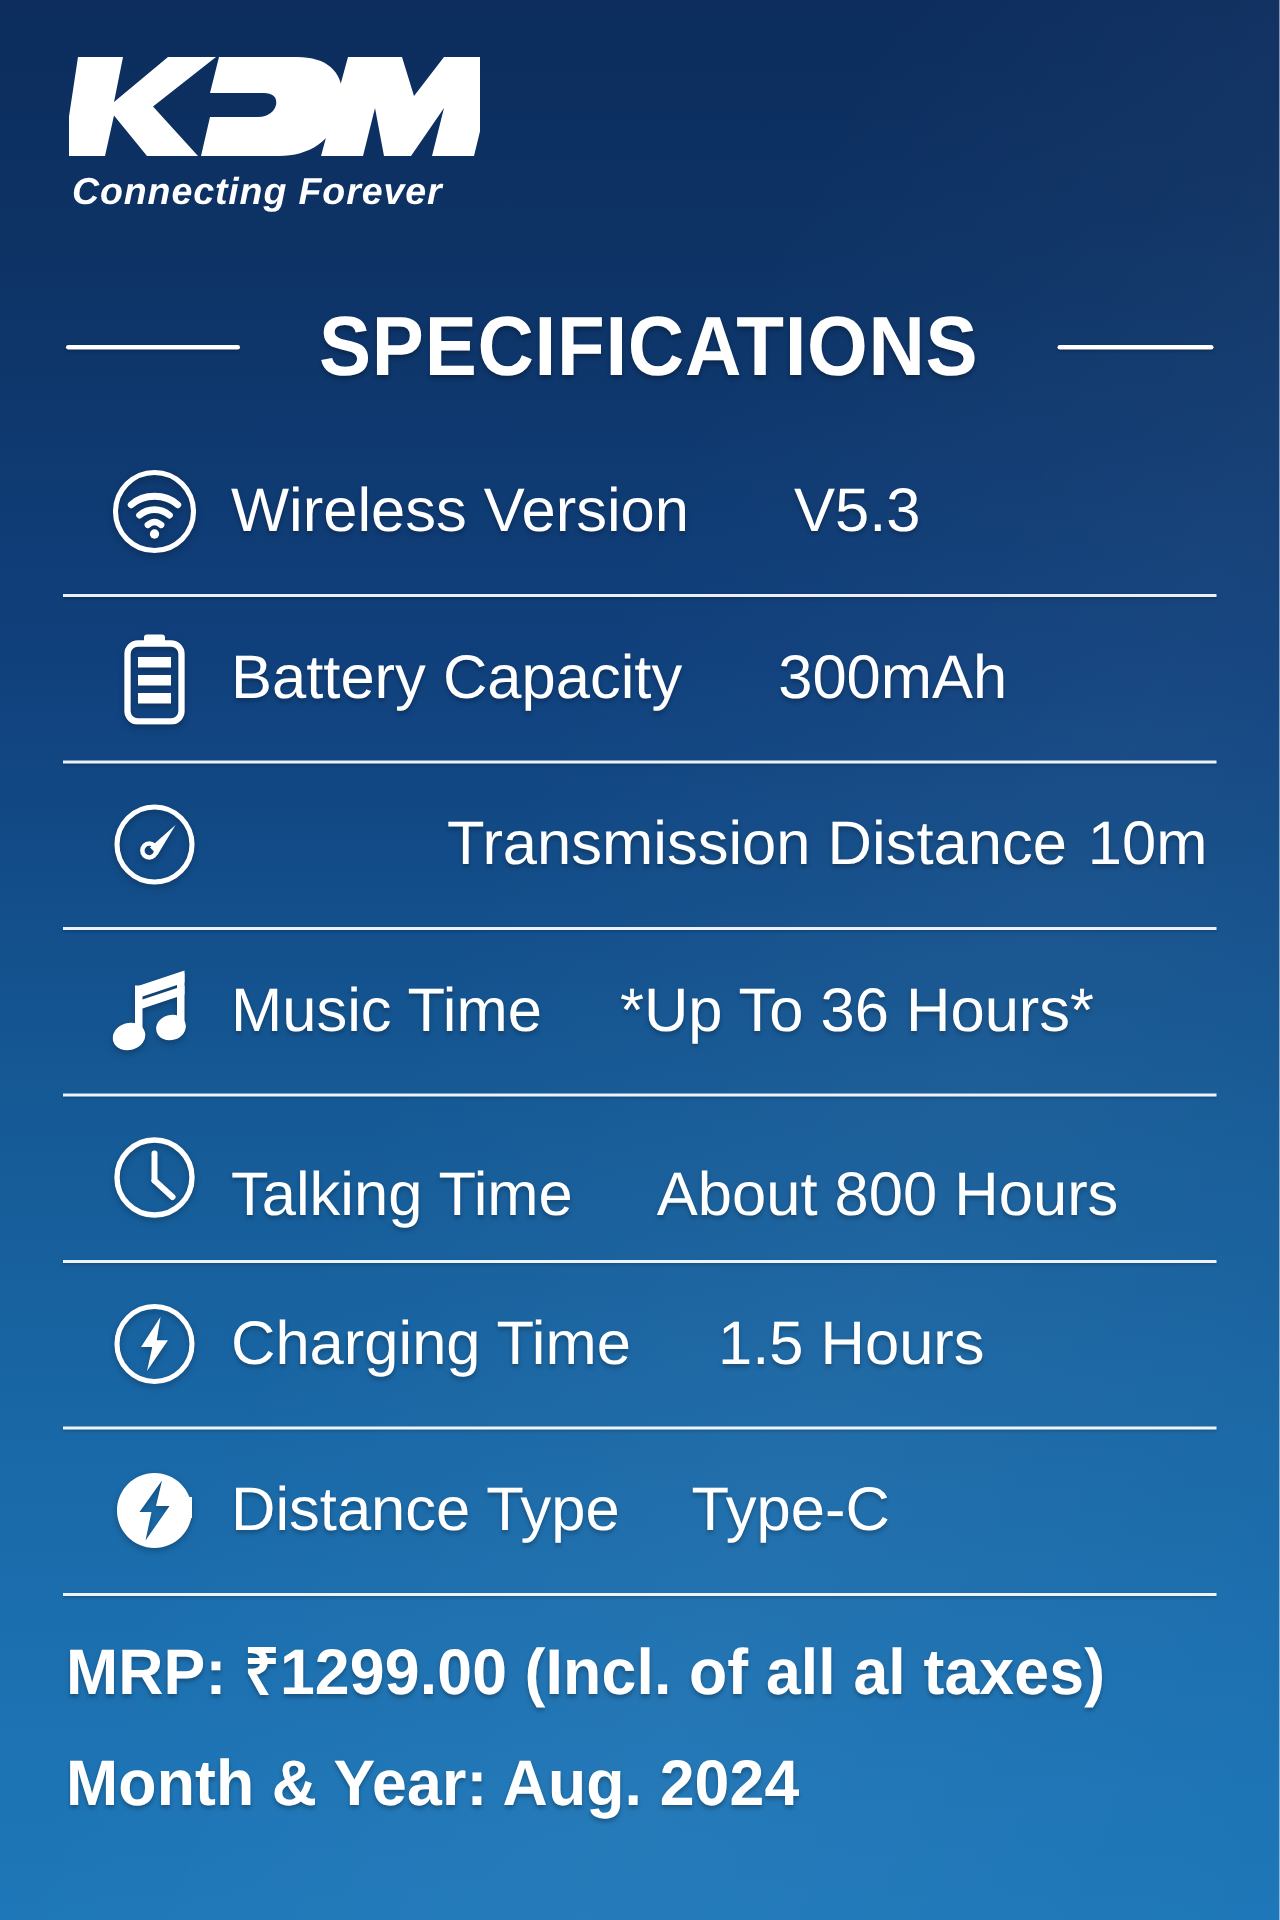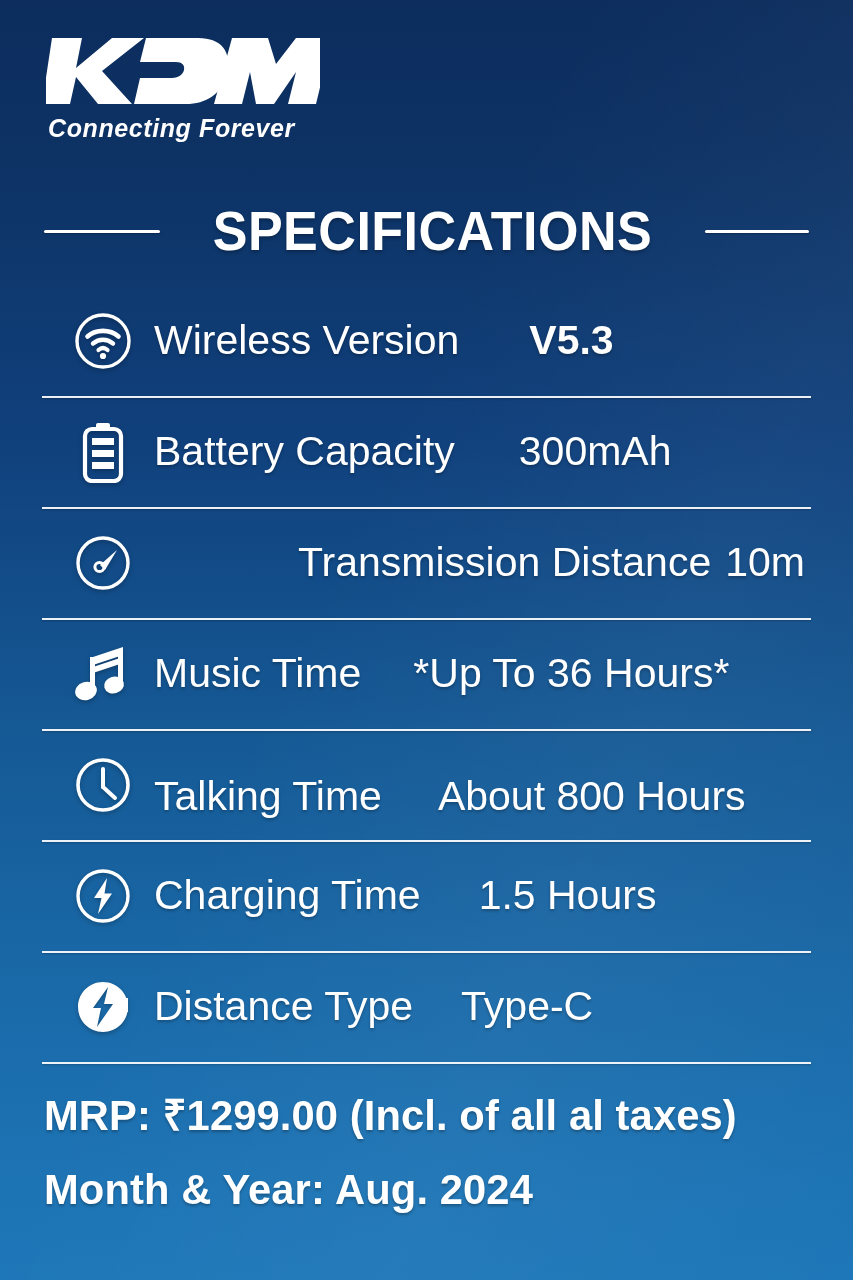--- a/index.html
+++ b/index.html
@@ -153,21 +153,21 @@
   .spec-value {
     font-size: 41px;
     line-height: 1.05;
     font-weight: 400;
     white-space: nowrap;
     text-shadow: 0 2px 3px rgba(0,0,0,0.26);
     margin-left: 26px;
   }
   
   .spec-row[data-row="0"] .spec-body { padding-left: 12px; }
-  .spec-row[data-row="0"] .spec-value { margin-left: 70px; font-weight: bold; }
+  .spec-row[data-row="0"] .spec-value { margin-left: 70px; }
   .spec-row[data-row="1"] .spec-body { padding-left: 12px; }
   .spec-row[data-row="1"] .spec-value { margin-left: 64px; }
   .spec-row[data-row="2"] .spec-body { padding-left: 12px; justify-content: flex-end; }
   .spec-row[data-row="2"] .spec-value { margin-left: 14px; }
   .spec-row[data-row="3"] .spec-body { padding-left: 12px; }
   .spec-row[data-row="3"] .spec-value { margin-left: 52px; }
   .spec-row[data-row="4"] .spec-body { padding-left: 12px; margin-top: 24px; }
   .spec-row[data-row="4"] .spec-value { margin-left: 56px; }
   .spec-row[data-row="5"] .spec-body { padding-left: 12px; }
   .spec-row[data-row="5"] .spec-value { margin-left: 58px; }

